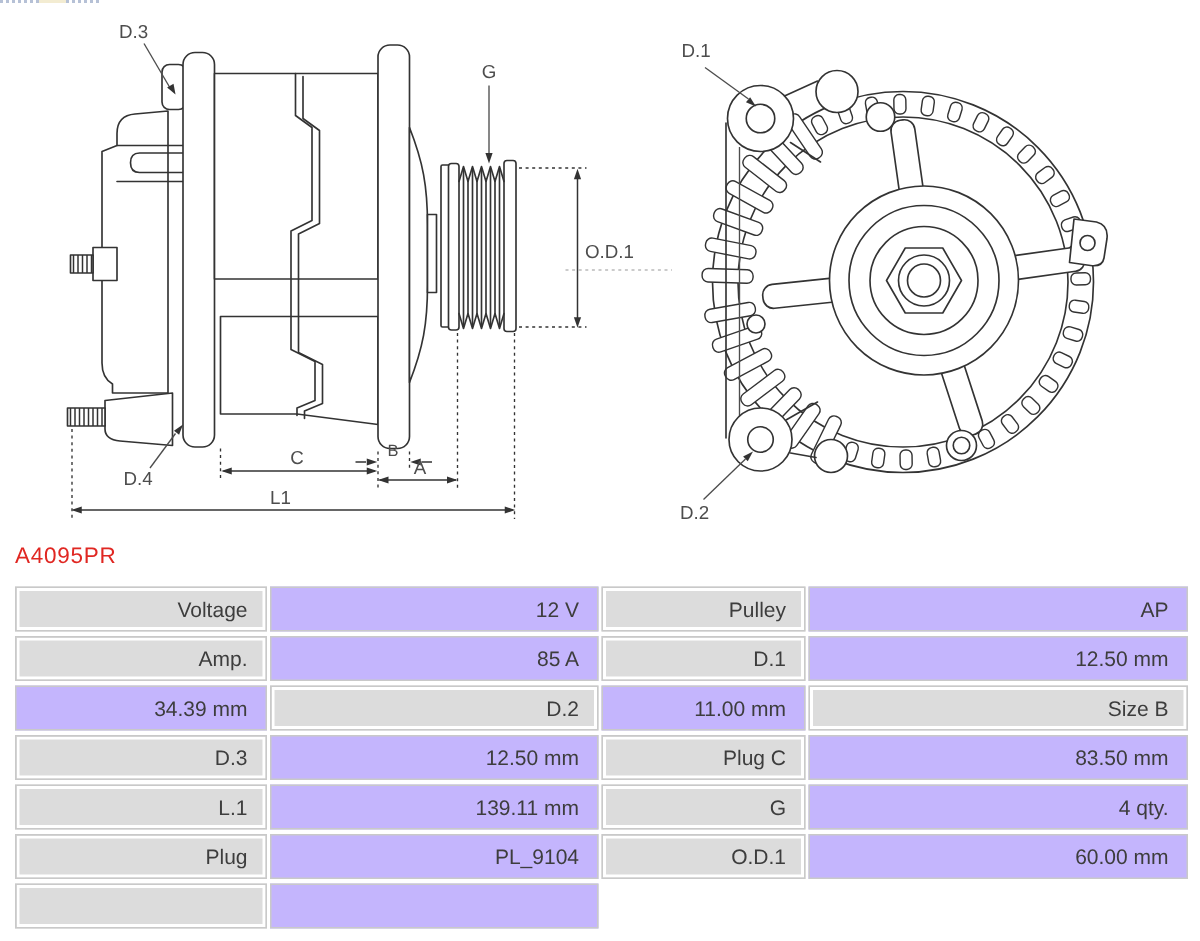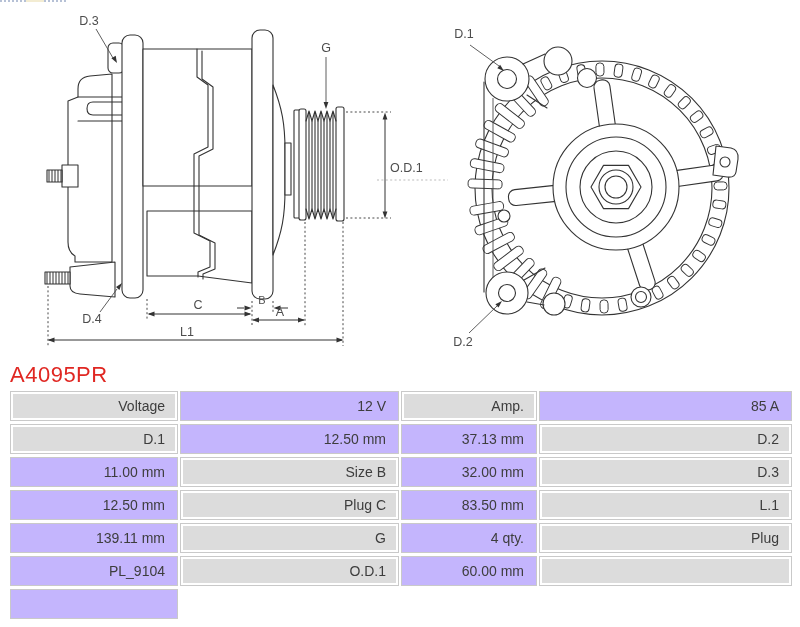--- a/index.html
+++ b/index.html
@@ -18,21 +18,21 @@
   .dim{fill:none;stroke:#333;stroke-width:1;}
   .dot{fill:none;stroke:#333;stroke-width:0.9;stroke-dasharray:2 2.4;}
   .dotg{fill:none;stroke:#bbb;stroke-width:1;stroke-dasharray:2 2.4;}
   .ah{fill:#333;stroke:none;}
   .slot{fill:#fff;stroke:#333;stroke-width:0.95;}
   .hatch{stroke:#333;stroke-width:1;}
   text.dlabel{font-size:12.5px;fill:#4d4d4d;font-family:"Liberation Sans",sans-serif;}
   text.small{font-size:11px;}
 
   
-  .part-title{position:absolute;left:10px;top:362px;font-size:22px;letter-spacing:.5px;color:#e02722;}
+  .part-title{position:absolute;left:10px;top:362px;font-size:15px;letter-spacing:.5px;color:#e02722;}
 
   
   .spec-table{position:absolute;left:10px;top:391px;width:621px;display:grid;
     grid-template-columns:168px 219px 136px 253px;grid-auto-rows:30px;column-gap:2px;row-gap:3px;}
   .spec-table .cell{box-sizing:border-box;border:1px solid #c9c9c9;font-size:14px;color:#3d3d3d;
     line-height:28px;text-align:right;padding-right:12px;white-space:nowrap;overflow:hidden;}
   .spec-table .lbl{background:#dcdcdc;box-shadow:inset 0 0 0 2px #fff;}
   .spec-table .val{background:#c4b5fd;}
 </style>
 </head>
@@ -288,32 +288,33 @@
       <text class="dlabel" text-anchor="middle" x="463" y="346">D.2</text>
     </g>
   </g>
 </svg>
 
 <div class="part-title">A4095PR</div>
 
 <div class="spec-table">
   <div class="cell lbl">Voltage</div>
   <div class="cell val">12 V</div>
+  <div class="cell lbl">Pulley</div>
+  <div class="cell val">AP</div>
 
   <div class="cell lbl">Amp.</div>
   <div class="cell val">85 A</div>
   <div class="cell lbl">D.1</div>
   <div class="cell val">12.50 mm</div>
 
-  <div class="cell val">37.13 mm</div>
+  <div class="cell val">34.39 mm</div>
   <div class="cell lbl">D.2</div>
   <div class="cell val">11.00 mm</div>
 
   <div class="cell lbl">Size B</div>
-  <div class="cell val">32.00 mm</div>
   <div class="cell lbl">D.3</div>
   <div class="cell val">12.50 mm</div>
 
   <div class="cell lbl">Plug C</div>
   <div class="cell val">83.50 mm</div>
   <div class="cell lbl">L.1</div>
   <div class="cell val">139.11 mm</div>
 
   <div class="cell lbl">G</div>
   <div class="cell val">4 qty.</div>

